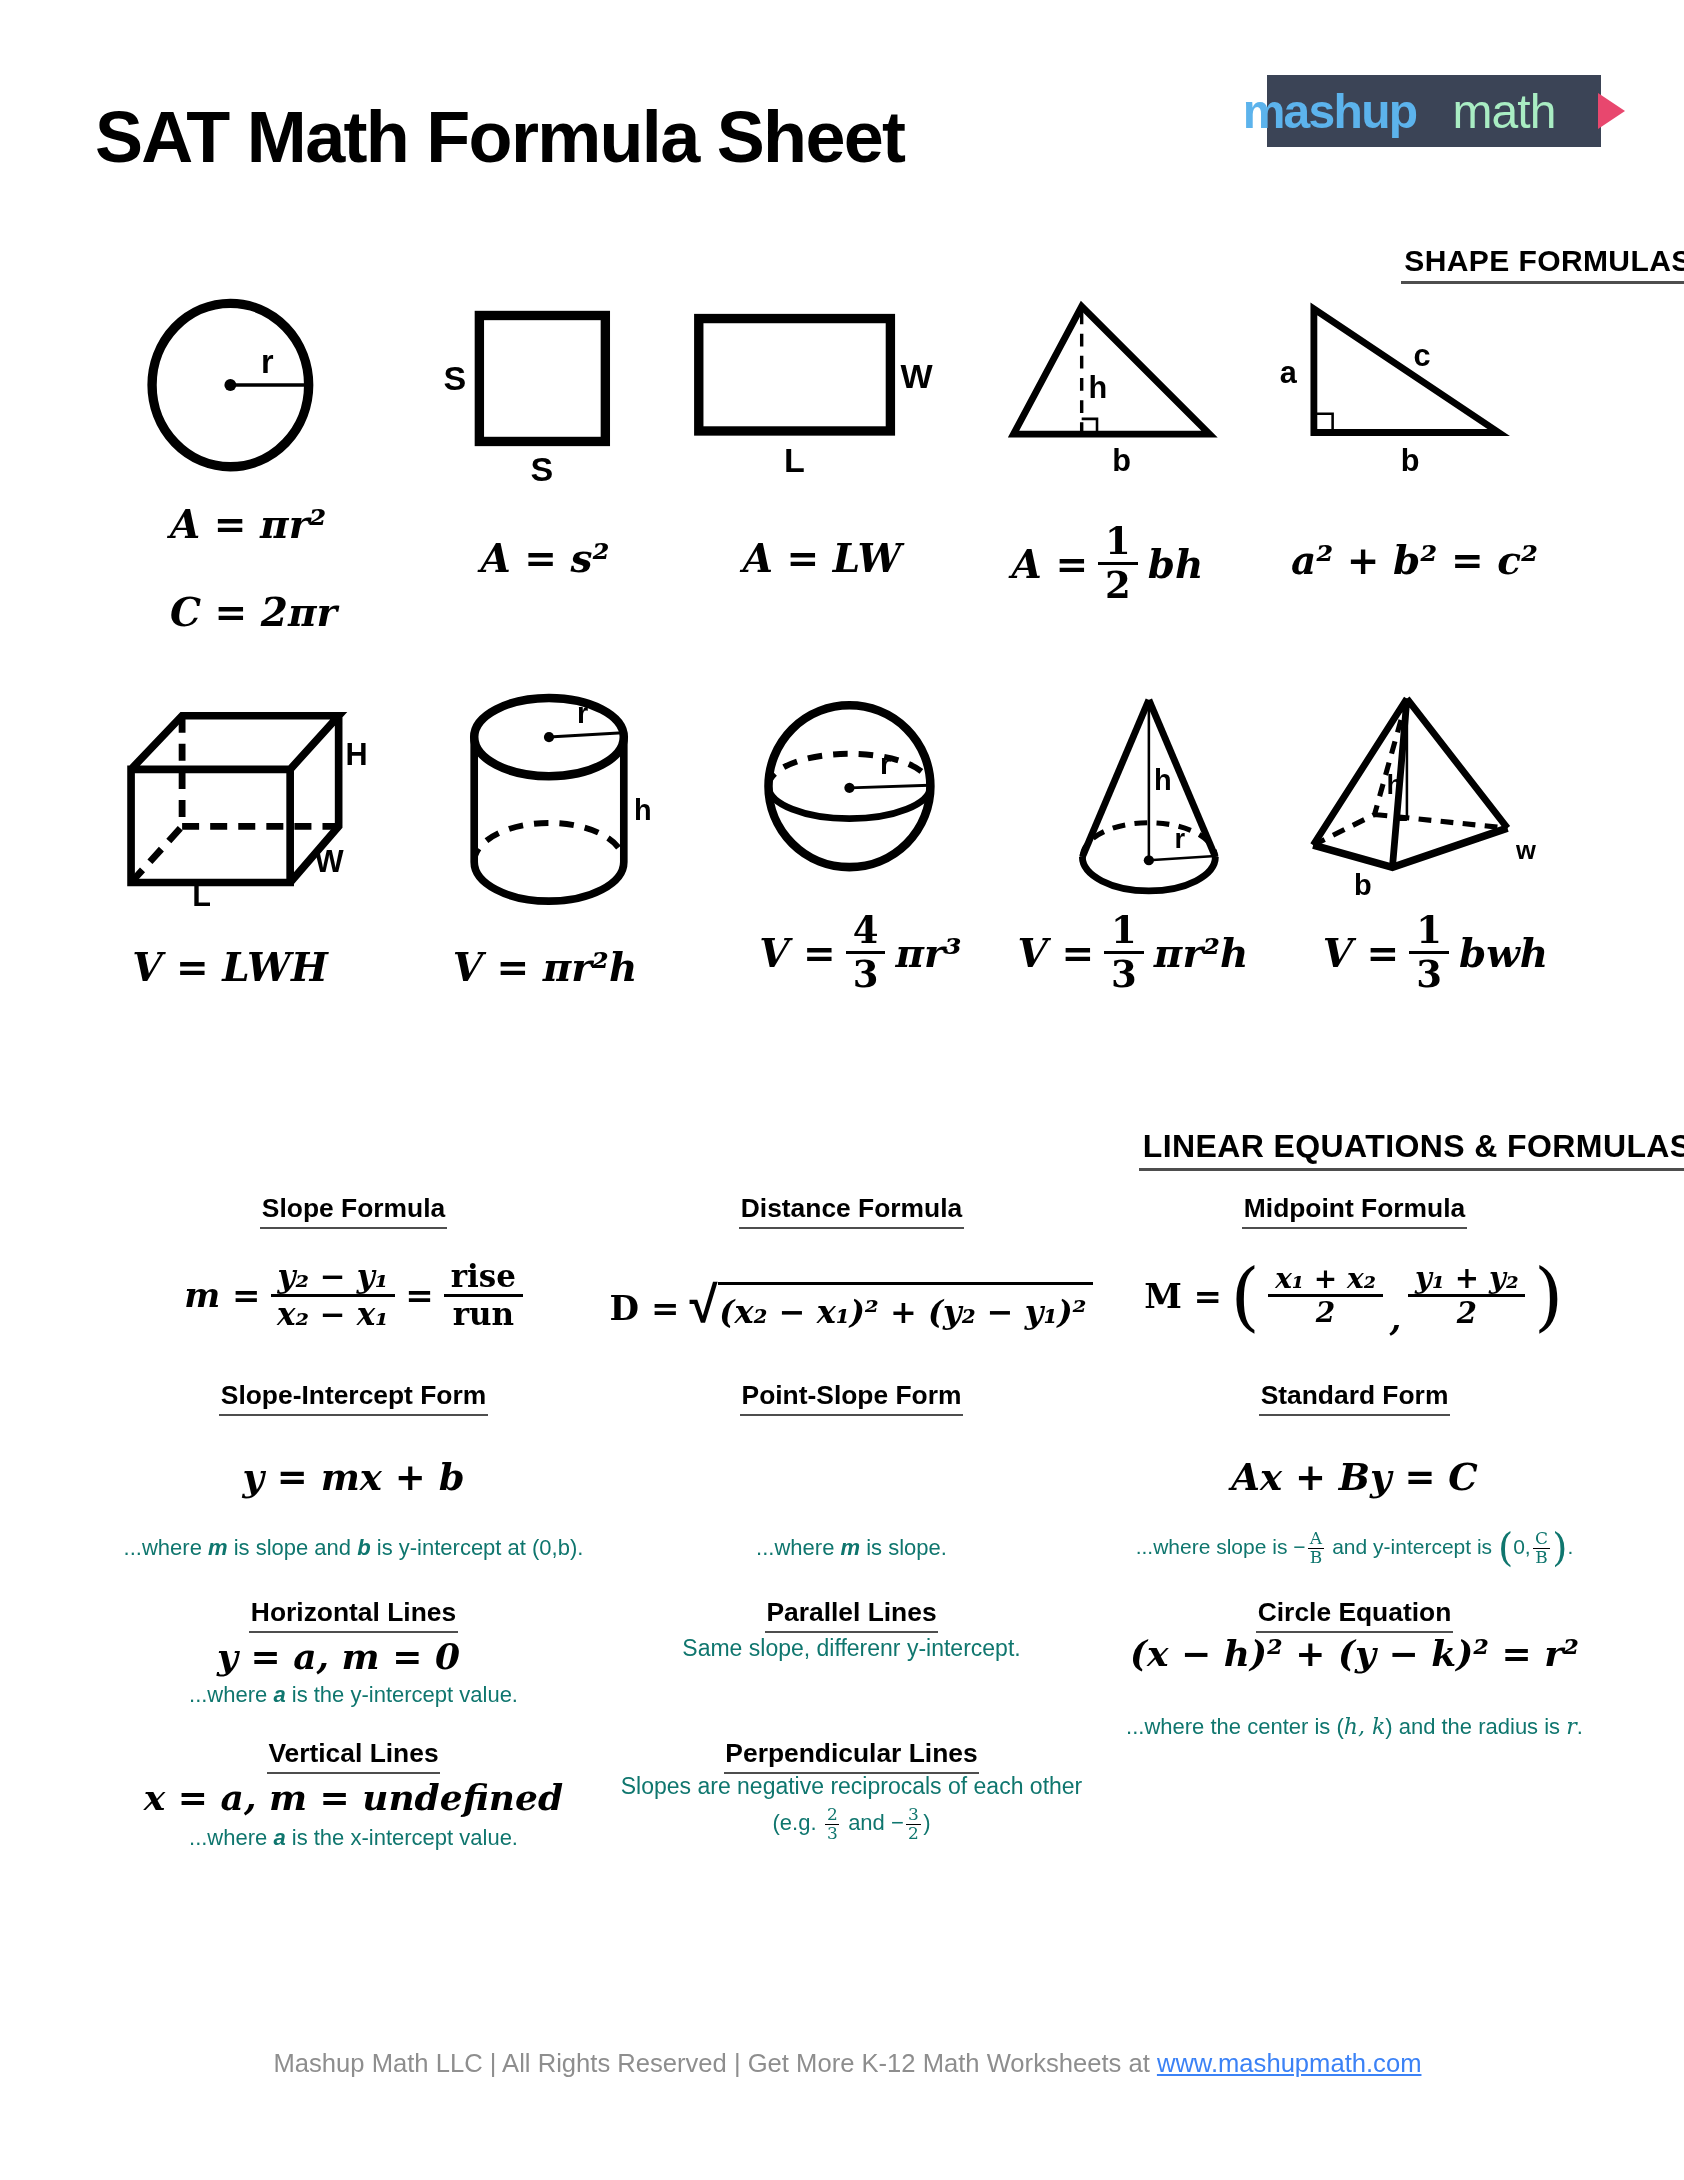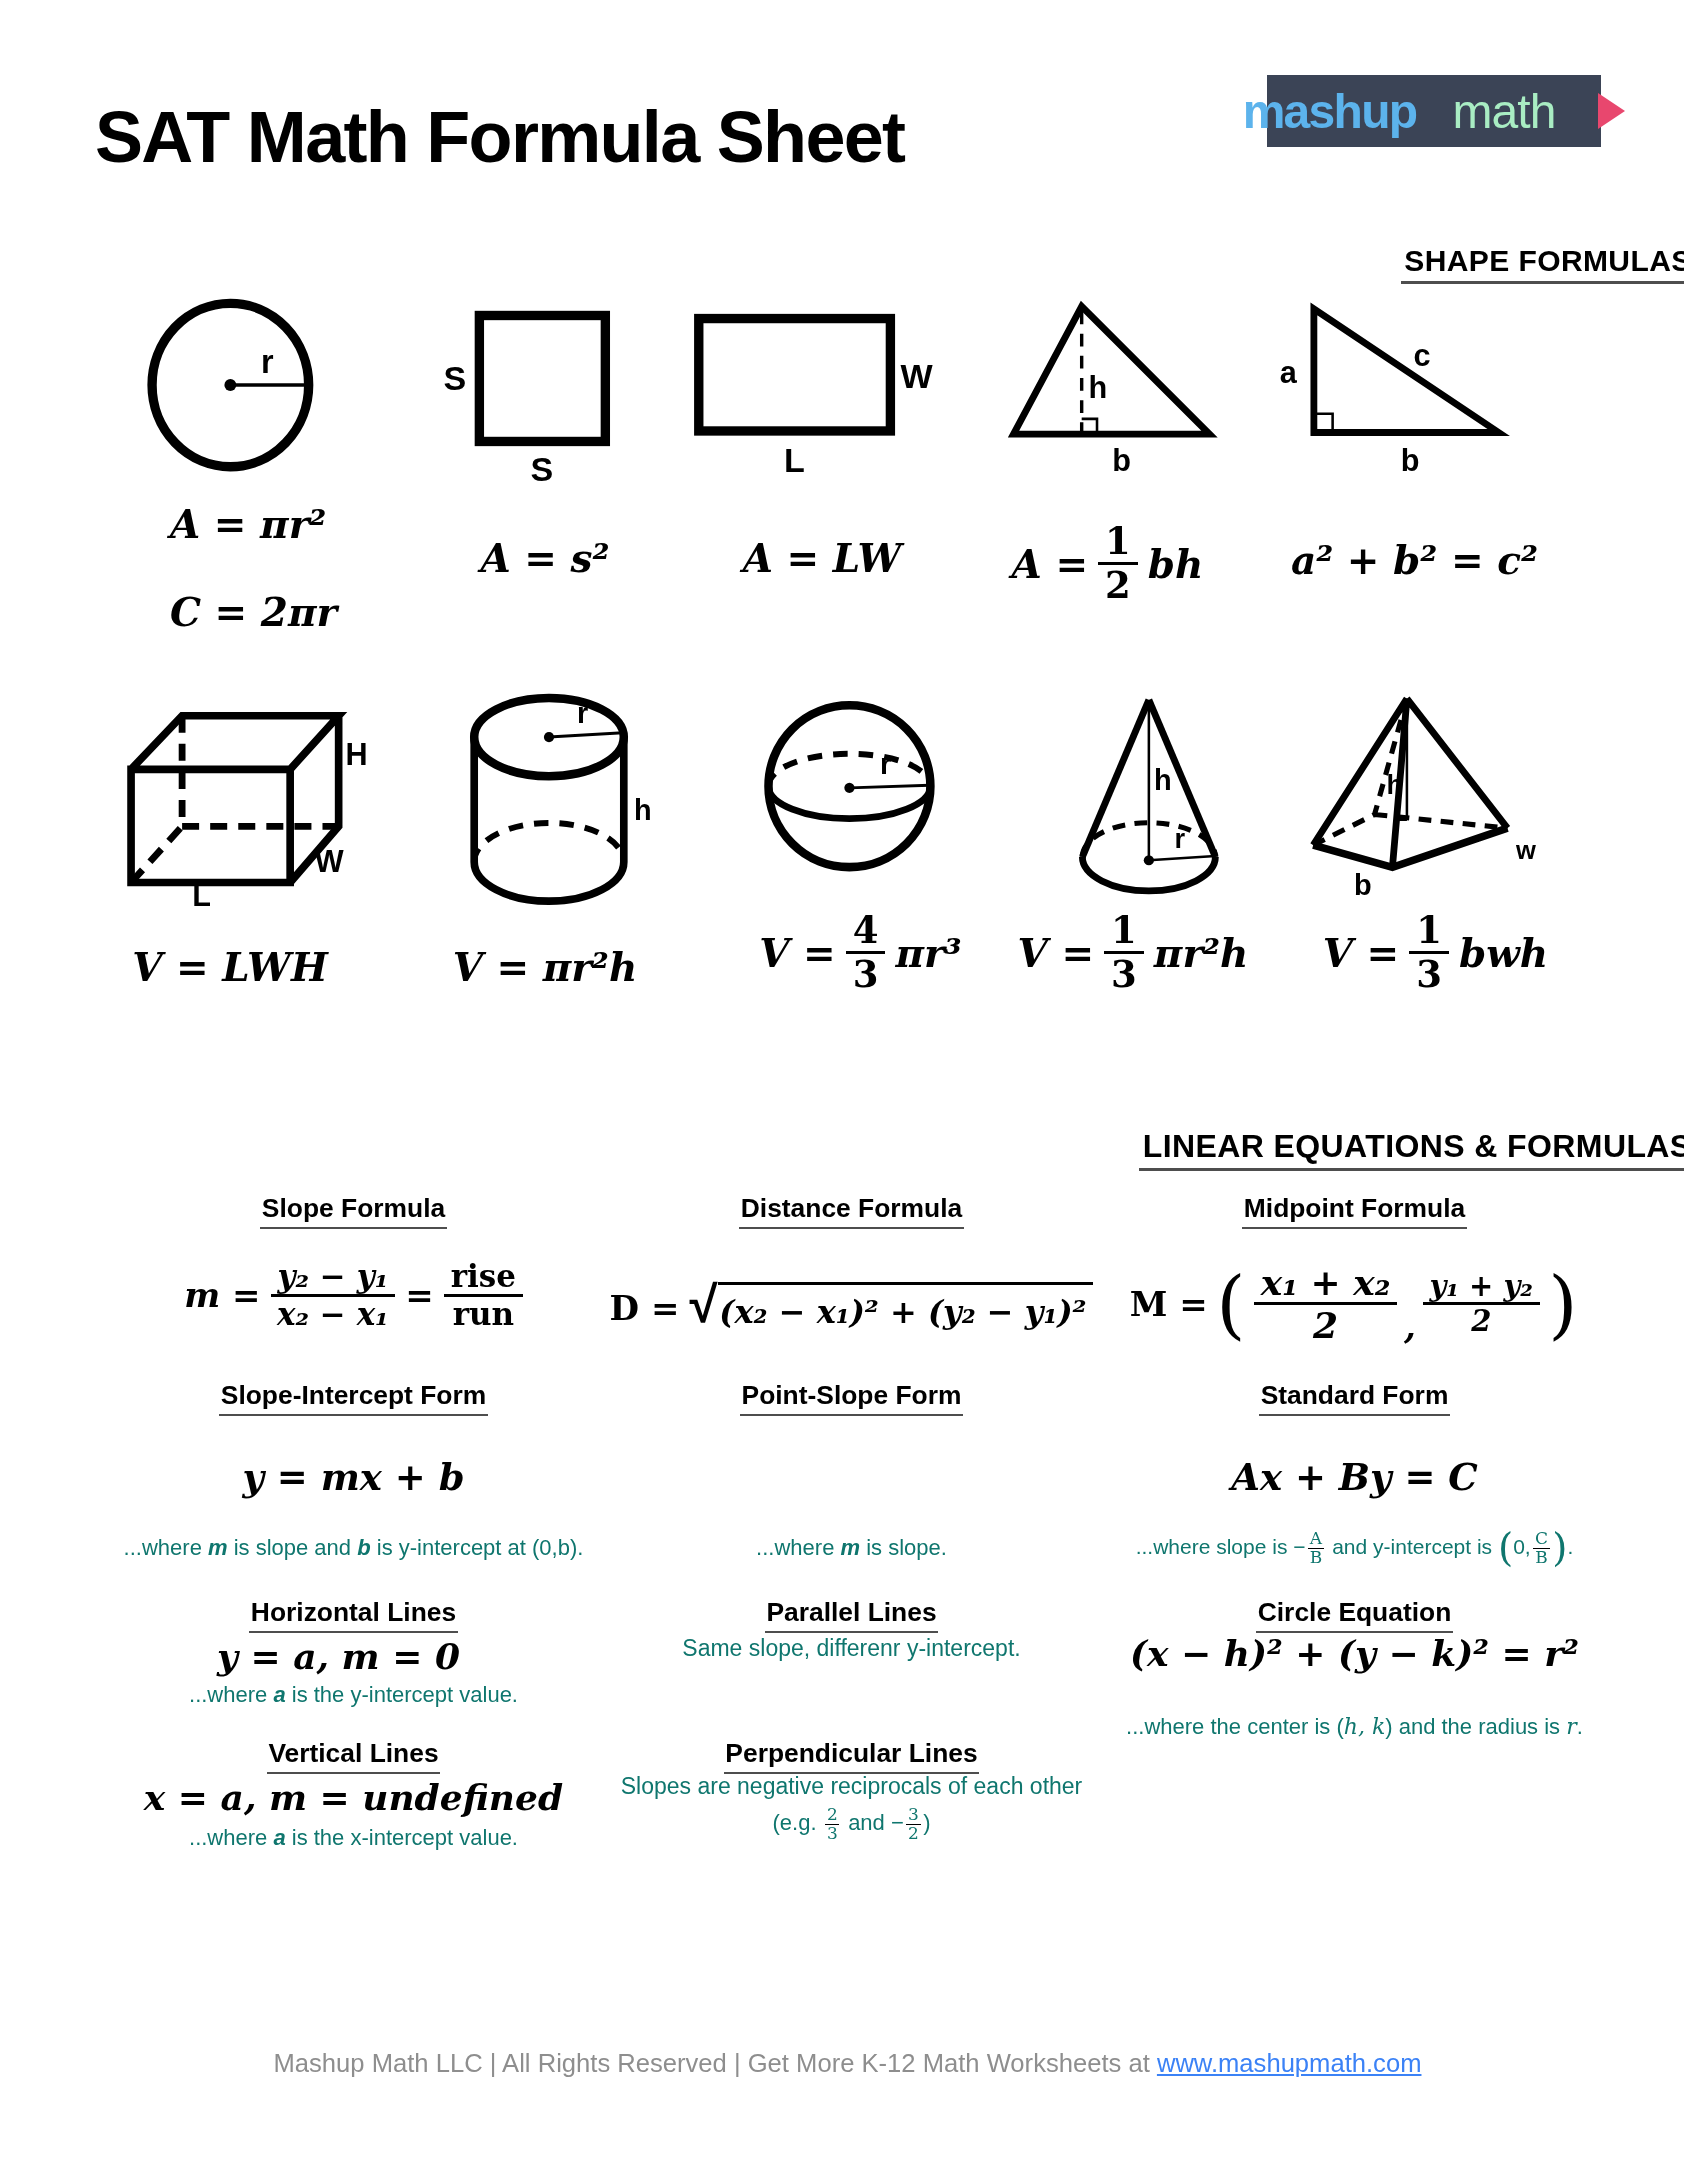--- a/index.html
+++ b/index.html
@@ -243,21 +243,21 @@
         <span class="sign">√</span>
         <span class="rad math">(x₂ − x₁)² + (y₂ − y₁)²</span>
       </span>
     </span>
   </div>
 
   <div class="formula" style="left:1082px;top:1262px;width:545px">
     <span class="mrow" style="gap:6.8px">
       <span class="math up f40">M =</span>
       <span class="bp">(</span>
-      <span class="fr it" style="font-size:36px">
+      <span class="fr it" style="font-size:28px">
           <span class="n">x₁ + x₂</span>
           <span class="d">2</span>
         </span>
       <span class="math f40 sep">,</span>
       <span class="fr it" style="font-size:29px">
           <span class="n">y₁ + y₂</span>
           <span class="d">2</span>
         </span>
       <span class="bp">)</span>
     </span>

